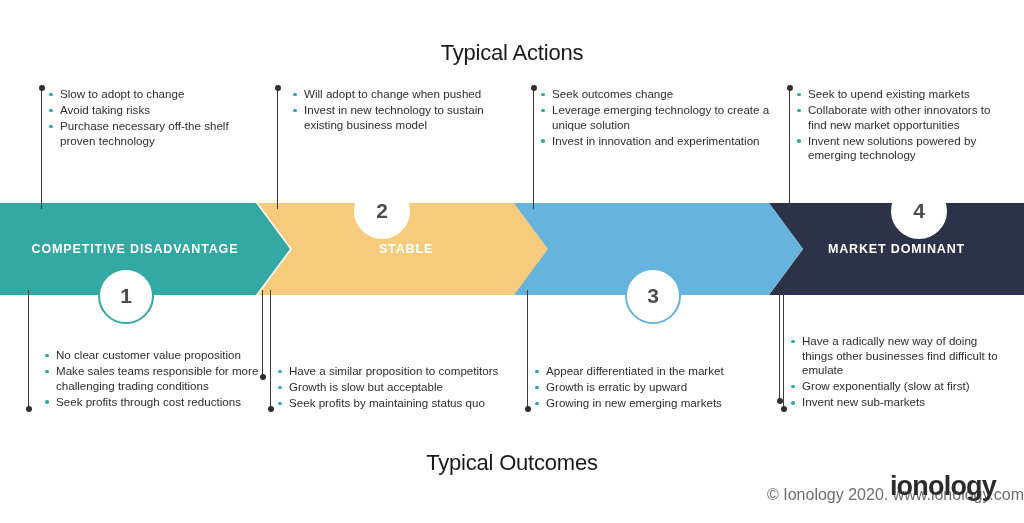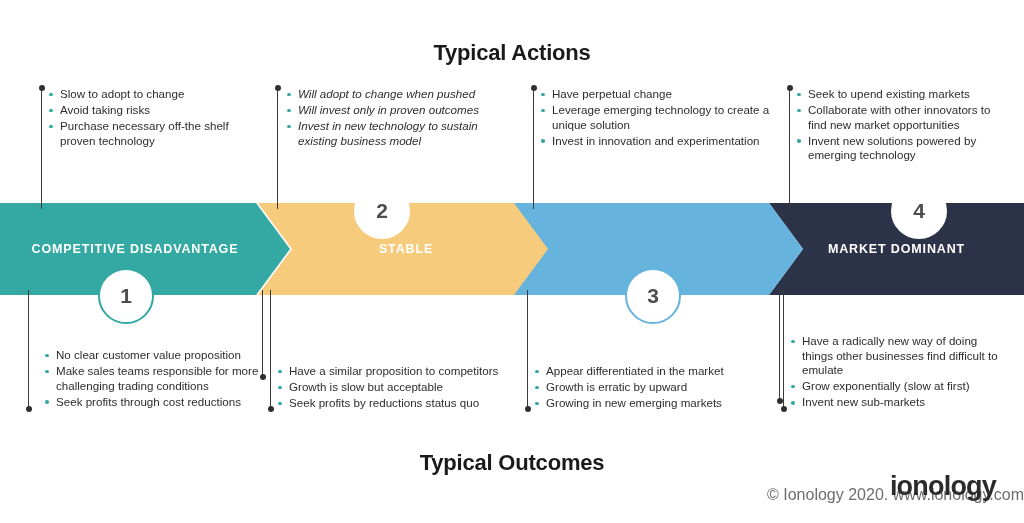--- a/index.html
+++ b/index.html
@@ -16,21 +16,21 @@
     height: 523px;
     background: #ffffff;
   }
 
   
   .title {
     position: absolute;
     left: 0;
     width: 1024px;
     text-align: center;
-    font-weight: bold;
+    font-weight: normal;
     color: #1a1a1a;
     letter-spacing: -0.2px;
   }
   #title-actions  { top: 40px;  font-size: 22px; }
   #title-outcomes { top: 450px; font-size: 22px; }
   #copyright {
     position: absolute;
     top: 486px;
     left: 0;
     width: 1024px;
@@ -238,30 +238,29 @@
       <span>4</span>
     </div>
 
   <div class="txtblock" style="left:49px; top:87px; width:210px;">
     <ul class="bullets">
         <li>Slow to adopt to change</li>
         <li>Avoid taking risks</li>
         <li>Purchase necessary off-the shelf proven technology</li>
       </ul>
   </div>
-  <div class="txtblock" style="left:287px; top:87px; width:215px;font-style:italic;">
+  <div class="txtblock" style="left:293px; top:87px; width:215px;">
     <ul class="bullets">
         <li>Will adopt to change when pushed</li>
-        <li>Will invest only in proven outcomes</li>
         <li>Invest in new technology to sustain existing business model</li>
       </ul>
   </div>
   <div class="txtblock" style="left:541px; top:87px; width:240px;">
     <ul class="bullets">
-        <li>Have perpetual change</li>
+        <li>Seek outcomes change</li>
         <li>Leverage emerging technology to create a unique solution</li>
         <li>Invest in innovation and experimentation</li>
       </ul>
   </div>
   <div class="txtblock" style="left:797px; top:87px; width:200px;">
     <ul class="bullets">
         <li>Seek to upend existing markets</li>
         <li>Collaborate with other innovators to find new market opportunities</li>
         <li>Invent new solutions powered by emerging technology</li>
       </ul>
@@ -271,21 +270,21 @@
     <ul class="bullets">
         <li>No clear customer value proposition</li>
         <li>Make sales teams responsible for more challenging trading conditions</li>
         <li>Seek profits through cost reductions</li>
       </ul>
   </div>
   <div class="txtblock" style="left:278px; top:364px; width:242px;">
     <ul class="bullets">
         <li>Have a similar proposition to competitors</li>
         <li>Growth is slow but acceptable</li>
-        <li>Seek profits by reductions status quo</li>
+        <li>Seek profits by maintaining status quo</li>
       </ul>
   </div>
   <div class="txtblock" style="left:535px; top:364px; width:245px;">
     <ul class="bullets">
         <li>Appear differentiated in the market</li>
         <li>Growth is erratic by upward</li>
         <li>Growing in new emerging markets</li>
       </ul>
   </div>
   <div class="txtblock" style="left:791px; top:334px; width:215px;">

